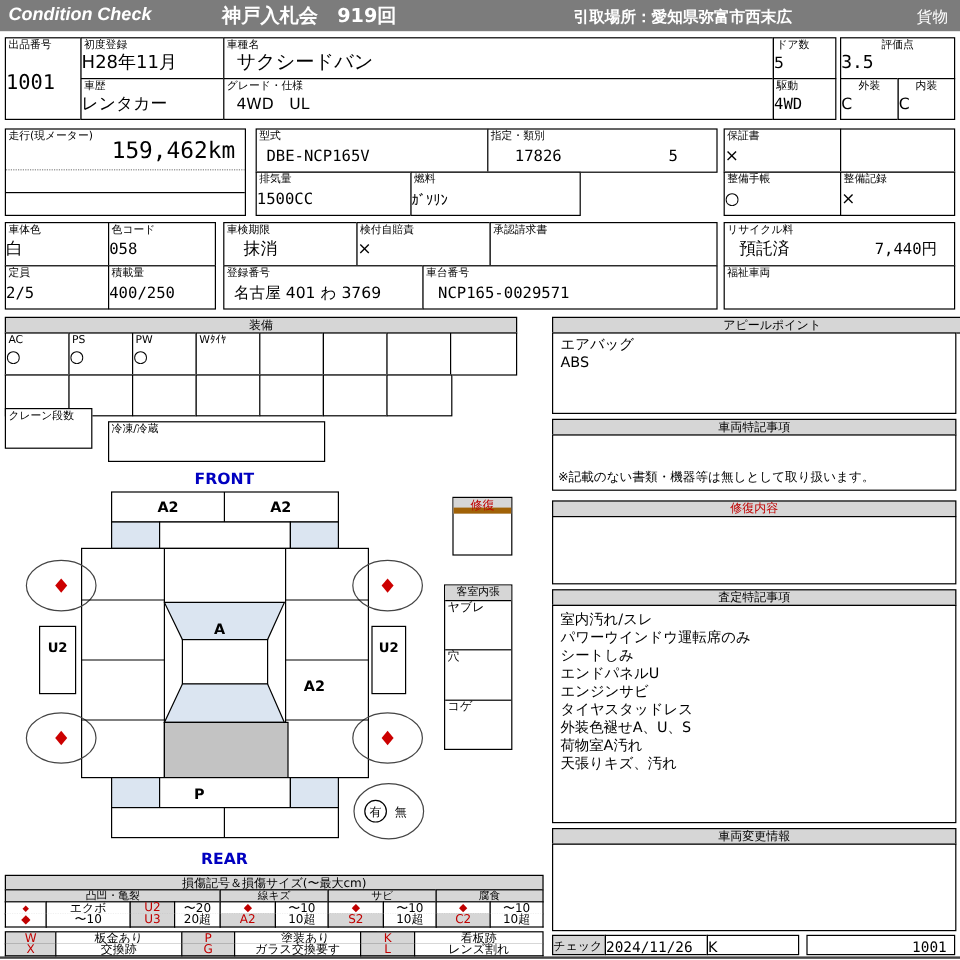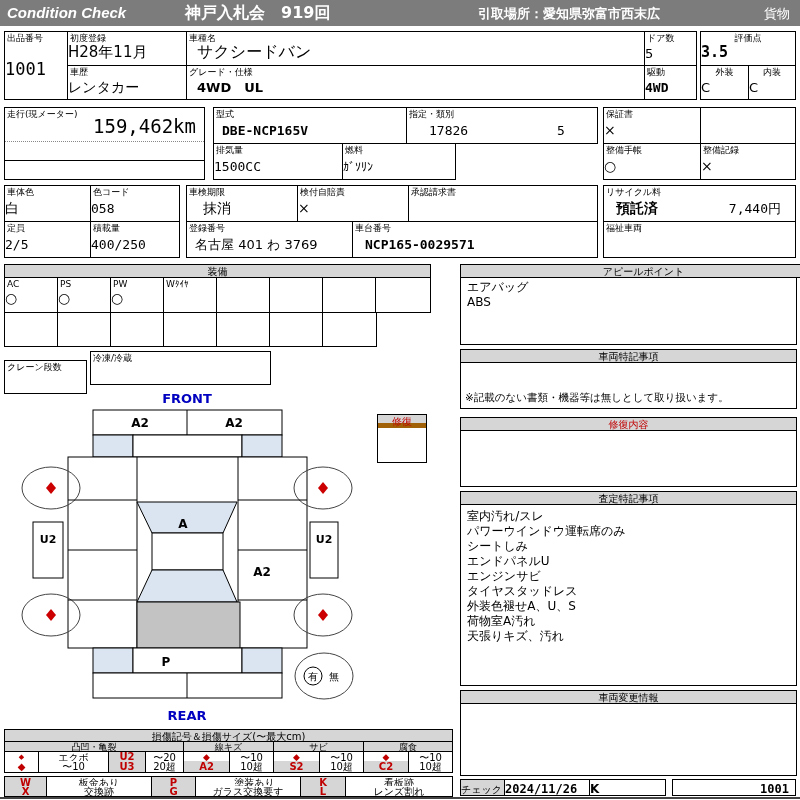--- a/index.html
+++ b/index.html
@@ -5,21 +5,21 @@
   *{box-sizing:border-box}
   html,body{margin:0;padding:0;background:#fff}
   body{font-family:"DejaVu Sans","Liberation Sans",sans-serif;color:#000}
   #sheet{position:relative;width:800px;height:800px;background:#fff;overflow:hidden}
   .c{position:absolute;border:1px solid #000;background:#fff}
   .l{position:absolute;top:1px;left:2px;font-size:9px;line-height:10px;white-space:nowrap}
   .lc{position:absolute;top:1px;left:0;right:0;text-align:center;font-size:9px;line-height:10px;white-space:nowrap}
   .v{position:absolute;font-size:13px;line-height:14px;white-space:nowrap}
   .vc{position:absolute;left:0;right:0;text-align:left;font-size:13px;line-height:14px;white-space:nowrap}
   .mono{font-family:"DejaVu Sans Mono","Liberation Mono",monospace}
-  .b{font-weight:bold}
+  .b{font-weight:normal}
   .red{color:#c00000}
   .gh{position:absolute;background:#d6d6d6;border:1px solid #000;text-align:center;font-size:10px;line-height:13px;overflow:hidden;white-space:nowrap}
   .gray{background:#d6d6d6}
   .hdr{position:absolute;left:0;top:0;width:800px;height:26px;background:#7c7c7c;color:#fff}
   .hdr span{position:absolute;white-space:nowrap}
   .line{position:absolute;font-size:12px;line-height:15px;white-space:nowrap}
   .legtxt{position:absolute;left:0;right:0;text-align:center;font-size:10px;line-height:11px;white-space:nowrap}
 </style>
 </head>
 <body>
@@ -86,21 +86,21 @@
   </div>
   <div class="c" style="left:406px;top:107px;width:192px;height:37px">
     <span class="l">指定・類別</span>
     <span class="v mono" style="left:22px;top:16px">17826</span>
     <span class="v mono" style="left:150px;top:16px">5</span>
   </div>
   <div class="c" style="left:213px;top:143px;width:130px;height:37px">
     <span class="l">排気量</span>
     <span class="vc mono" style="top:16px">1500CC</span>
   </div>
-  <div class="c" style="left:342px;top:143px;width:114px;height:37px">
+  <div class="c" style="left:342px;top:143px;width:142px;height:37px">
     <span class="l">燃料</span>
     <span class="vc" style="top:16px;font-size:12px">ｶﾞｿﾘﾝ</span>
   </div>
   <div class="c" style="left:603px;top:107px;width:98px;height:37px">
     <span class="l">保証書</span>
     <span class="vc" style="top:15px;font-size:14px">×</span>
   </div>
   <div class="c" style="left:700px;top:107px;width:96px;height:37px"></div>
   <div class="c" style="left:603px;top:143px;width:98px;height:37px">
     <span class="l">整備手帳</span>
@@ -175,21 +175,21 @@
   <div class="c" style="left:269px;top:277px;width:54px;height:36px"></div>
   <div class="c" style="left:322px;top:277px;width:54px;height:36px"></div>
   <div class="c" style="left:375px;top:277px;width:56px;height:36px"></div>
   <div class="c" style="left:4px;top:312px;width:54px;height:35px"></div>
   <div class="c" style="left:57px;top:312px;width:54px;height:35px"></div>
   <div class="c" style="left:110px;top:312px;width:54px;height:35px"></div>
   <div class="c" style="left:163px;top:312px;width:54px;height:35px"></div>
   <div class="c" style="left:216px;top:312px;width:54px;height:35px"></div>
   <div class="c" style="left:269px;top:312px;width:54px;height:35px"></div>
   <div class="c" style="left:322px;top:312px;width:55px;height:35px"></div>
-  <div class="c" style="left:4px;top:360px;width:83px;height:34px">
+  <div class="c" style="left:4px;top:340px;width:73px;height:34px">
     <span class="l">クレーン段数</span>
   </div>
   <div class="c" style="left:90px;top:351px;width:181px;height:34px">
     <span class="l">冷凍/冷蔵</span>
   </div>
 
   <div class="gh" style="left:460px;top:264px;width:367px;height:14px">アピールポイント</div>
   <div class="c" style="left:460px;top:277px;width:337px;height:68px">
     <div class="line" style="left:6px;top:2px">エアバッグ</div>
     <div class="line" style="left:6px;top:17px">ABS</div>
@@ -228,20 +228,32 @@
   <div class="c" style="left:589px;top:779px;width:77px;height:17px">
     <span class="vc b" style="top:2px;font-size:12px">K</span>
   </div>
   <div class="c" style="left:672px;top:779px;width:124px;height:17px">
     <span class="v mono b" style="right:6px;top:2px;font-size:12px">1001</span>
   </div>
 
   <div class="c" style="left:377px;top:414px;width:50px;height:49px">
     <div class="gray" style="position:absolute;left:0;right:0;top:0;height:13px;border-bottom:5px solid #a16207;text-align:center;font-size:10px;line-height:13px;color:#c00000">修復</div>
   </div>
+  <div class="c" style="left:370px;top:487px;width:57px;height:138px">
+    <div class="gray" style="position:absolute;left:0;right:0;top:0;height:13px;border-bottom:1px solid #000;text-align:center;font-size:9px;line-height:13px">客室内張</div>
+    <div style="position:absolute;left:0;right:0;top:13px;height:41px;border-bottom:1px solid #000">
+      <span class="l" style="font-size:10px">ヤブレ</span>
+    </div>
+    <div style="position:absolute;left:0;right:0;top:54px;height:42px;border-bottom:1px solid #000">
+      <span class="l" style="font-size:10px">穴</span>
+    </div>
+    <div style="position:absolute;left:0;right:0;top:96px;height:40px">
+      <span class="l" style="font-size:10px">コゲ</span>
+    </div>
+  </div>
 
   <svg style="position:absolute;left:0;top:390px" width="370" height="345" viewBox="0 0 370 345">
     <text x="187" y="13" text-anchor="middle" font-size="13" font-weight="bold" fill="#0000c0">FRONT</text>
 
     <rect x="93" y="20" width="189" height="25" fill="#fff" stroke="#000"></rect>
     <line x1="187" y1="20" x2="187" y2="45" stroke="#000"></line>
     <text x="140" y="37" text-anchor="middle" font-size="12" font-weight="bold">A2</text>
     <text x="234" y="37" text-anchor="middle" font-size="12" font-weight="bold">A2</text>
 
     <rect x="93" y="45" width="40" height="22" fill="#dbe5f1" stroke="#000"></rect>

